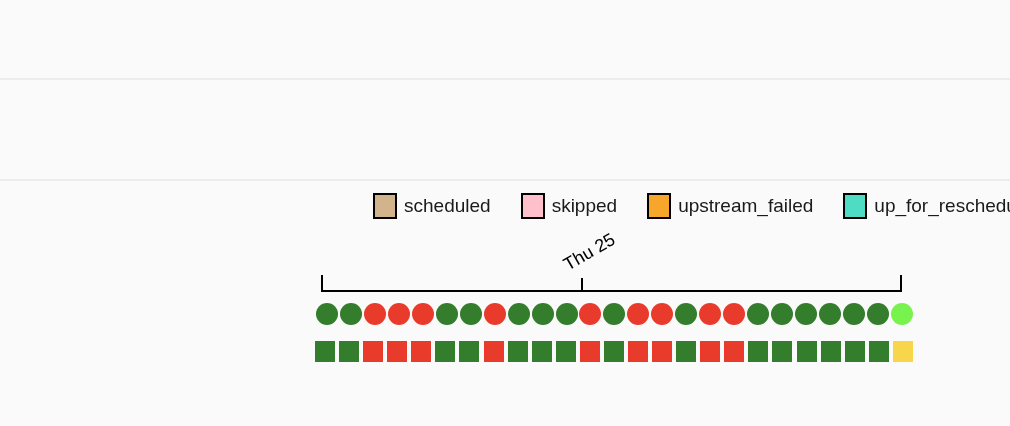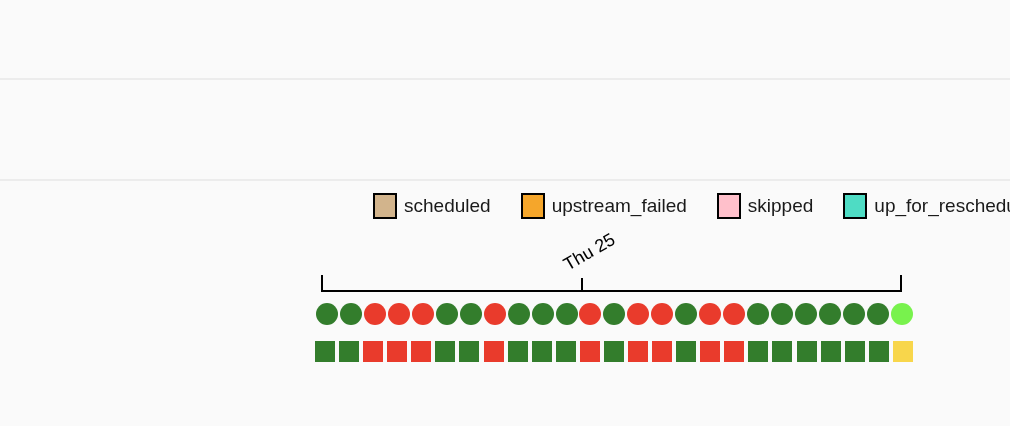--- a/index.html
+++ b/index.html
@@ -56,26 +56,26 @@
 
   <div class="top-band"></div>
 
   <div class="legend-band">
     <div class="legend">
       <div class="legend-item">
         <span class="legend-swatch" style="background: rgb(210, 180, 140);"></span>
         <span class="legend-label">scheduled</span>
       </div>
       <div class="legend-item">
+        <span class="legend-swatch" style="background: rgb(255, 192, 203);"></span>
+        <span class="legend-label">skipped</span>
+      </div>
+      <div class="legend-item">
         <span class="legend-swatch" style="background: rgb(245, 166, 43);"></span>
         <span class="legend-label">upstream_failed</span>
-      </div>
-      <div class="legend-item">
-        <span class="legend-swatch" style="background: rgb(255, 192, 203);"></span>
-        <span class="legend-label">skipped</span>
       </div>
       <div class="legend-item">
         <span class="legend-swatch" style="background: rgb(78, 220, 196);"></span>
         <span class="legend-label">up_for_reschedule</span>
       </div>
     </div>
   </div>
 
   <div class="chart">
     <svg class="axis-svg">

